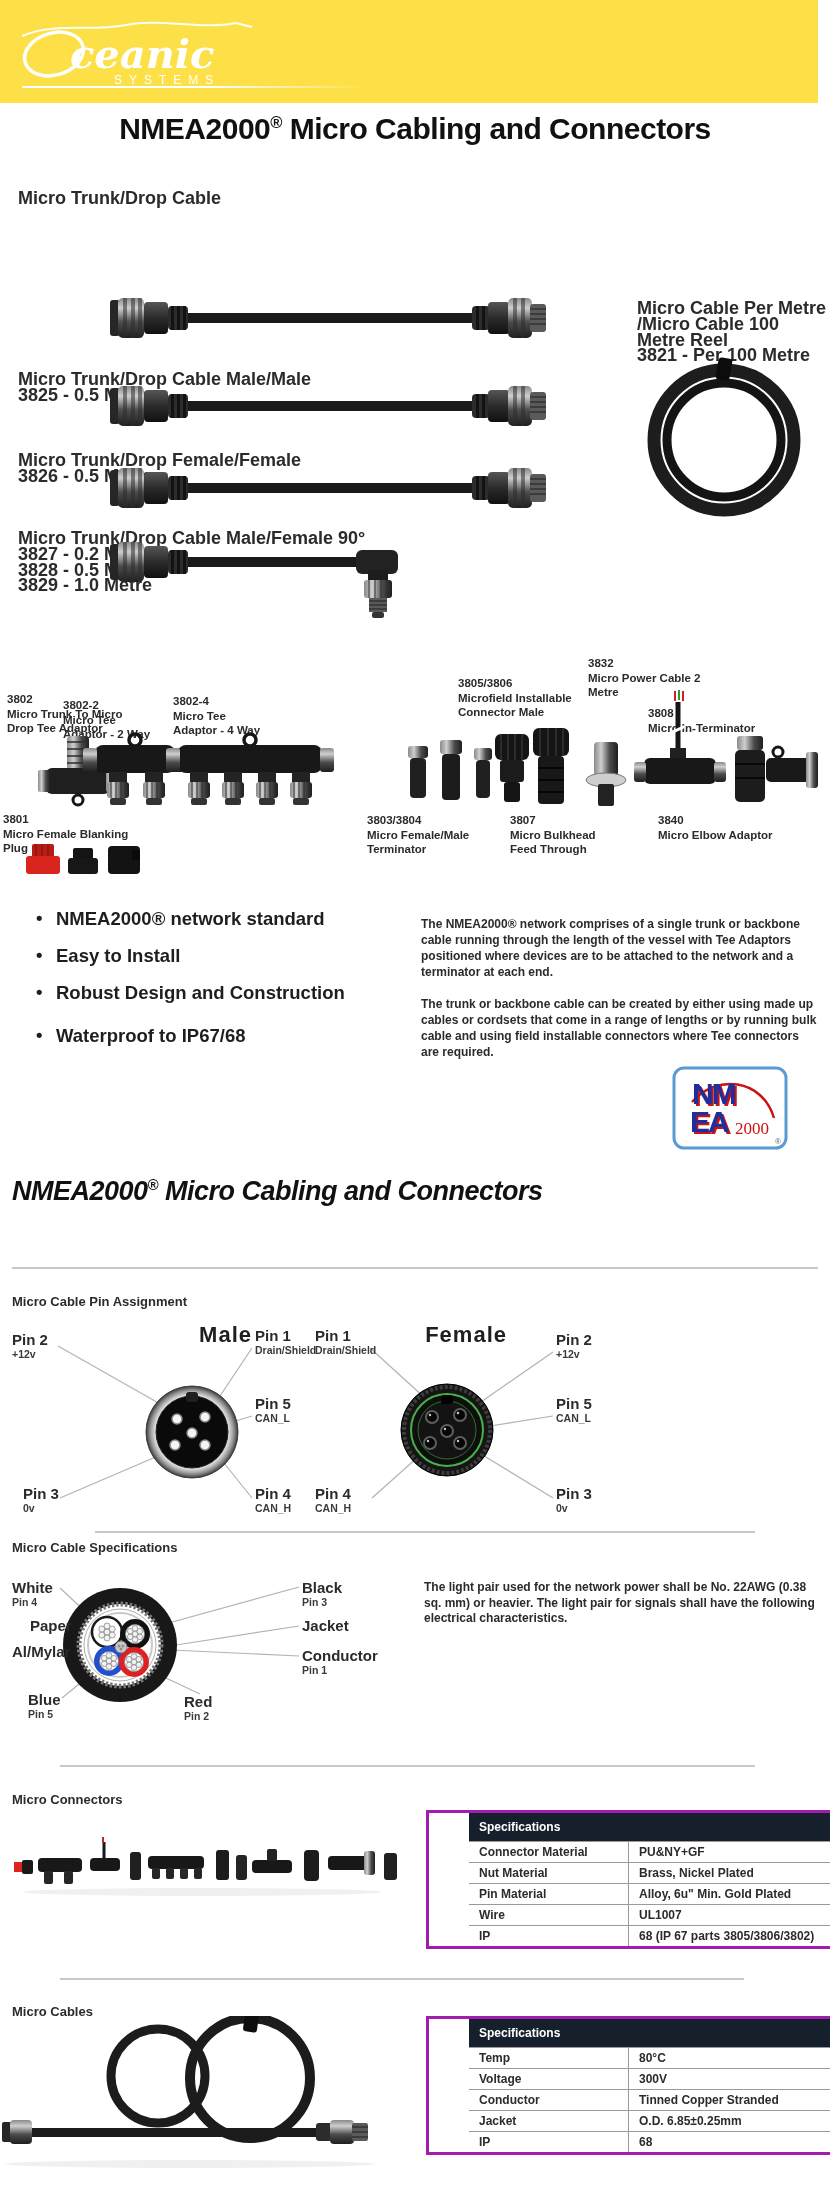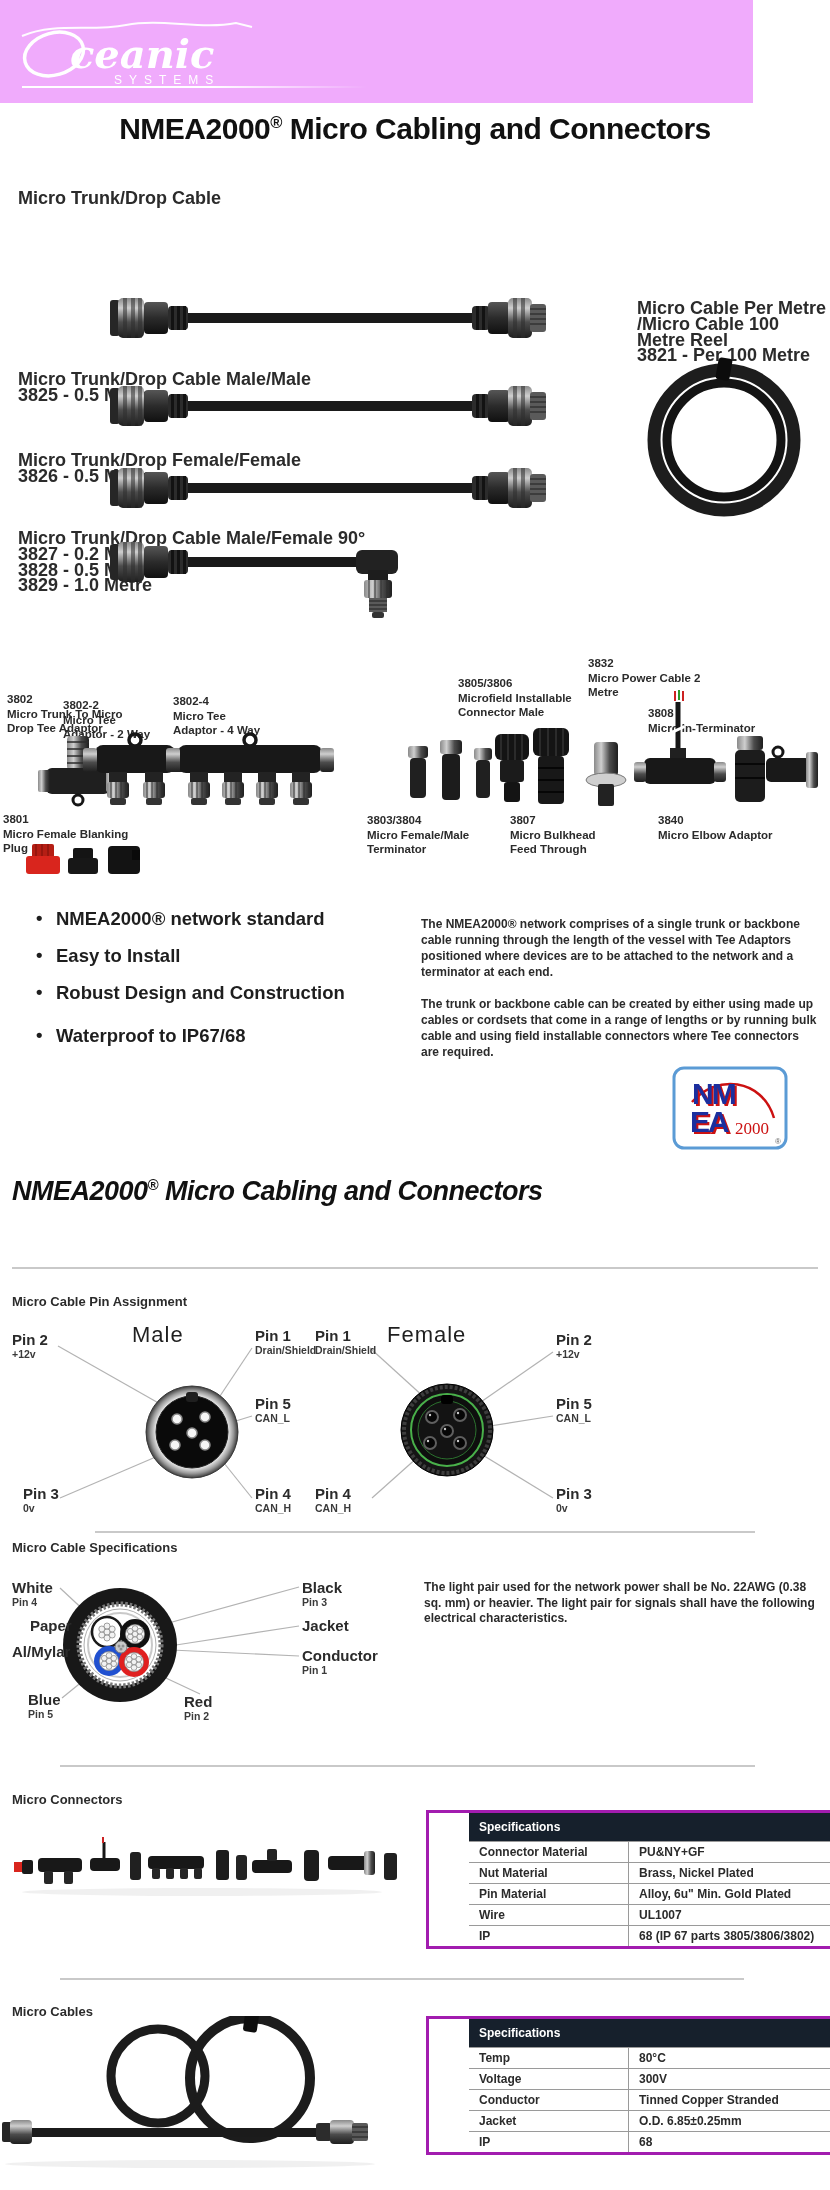--- a/index.html
+++ b/index.html
@@ -1,21 +1,21 @@
 <!DOCTYPE html>
 <html><head>
 <meta charset="utf-8">
 <style>
   html,body{margin:0;padding:0;background:#e8e8e8;}
   #page{position:relative;width:830px;height:2190px;background:#ffffff;margin:0 auto;
         font-family:"Liberation Sans",sans-serif;color:#2b2b2b;overflow:hidden;}
   .abs{position:absolute;}
   .pre{white-space:pre-line;}
   
-  .hdr{left:0;top:0;width:753px;height:103px;background:#f0abfc;}
+  .hdr{left:0;top:0;width:818px;height:103px;background:#fde047;}
   .hdr-line{left:22px;top:86px;width:345px;height:2px;
             background:linear-gradient(to right,#ffffff 55%,rgba(255,255,255,0));}
   
   .main-title{left:0;top:112px;width:830px;text-align:center;font-size:30px;font-weight:bold;color:#111;letter-spacing:-.5px;}
   .main-title sup,.sec-title sup{font-size:55%;}
   .sec-title{left:12px;top:1176px;font-size:27px;font-weight:bold;font-style:italic;color:#111;letter-spacing:-.5px;}
   
   .prod{font-size:18px;font-weight:bold;line-height:15.8px;color:#2b2b2b;}
   .prod .t{margin:0;}
   
@@ -27,21 +27,21 @@
   .feat li:last-child{margin-top:21px;}
   
   .intro{left:421px;top:916px;width:398px;font-size:12px;font-weight:bold;line-height:16px;color:#2b2b2b;}
   .intro p{margin:0 0 16px 0;}
   
   .shead{font-size:13px;font-weight:bold;color:#2b2b2b;}
   .hr{height:2px;background:#c9c9c9;}
   
   .pinlab .pn{font-size:15px;font-weight:bold;color:#2b2b2b;line-height:16px;}
   .pinlab .ps{font-size:10.5px;font-weight:bold;color:#3a3a3a;line-height:12px;}
-  .ctitle{font-size:22px;color:#1f1f1f;letter-spacing:1px;text-align:left;width:120px;}
+  .ctitle{font-size:22px;color:#1f1f1f;letter-spacing:1px;text-align:right;width:120px;font-weight:bold;}
   
   .spectext{font-size:12px;font-weight:bold;line-height:15.5px;color:#2b2b2b;width:400px;}
   
   .spec-table{width:384px;border:3px solid #a21caf;background:#fff;padding-left:40px;}
   .spec-table .th{height:28px;background:#16202c;color:#fff;font-size:12px;font-weight:bold;
                   display:flex;align-items:center;padding-left:10px;box-sizing:border-box;}
   .spec-table .tr{display:flex;height:20px;border-top:1px solid #9a9a9a;font-size:12px;font-weight:bold;color:#2b2b2b;}
   .spec-table .tr .c1{width:160px;border-right:1px solid #9a9a9a;display:flex;align-items:center;padding-left:10px;box-sizing:border-box;}
   .spec-table .tr .c2{flex:1;display:flex;align-items:center;padding-left:10px;box-sizing:border-box;}
 </style>

